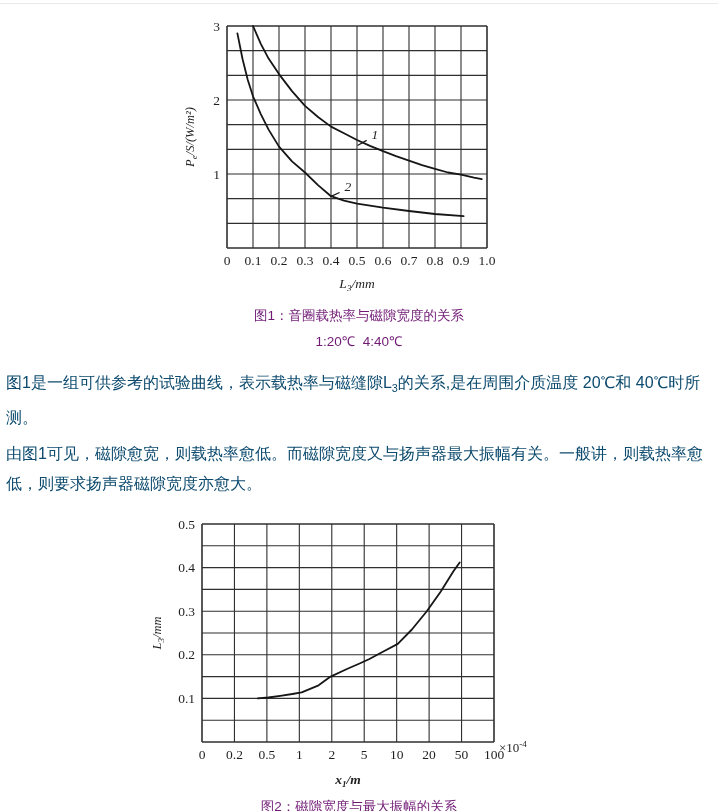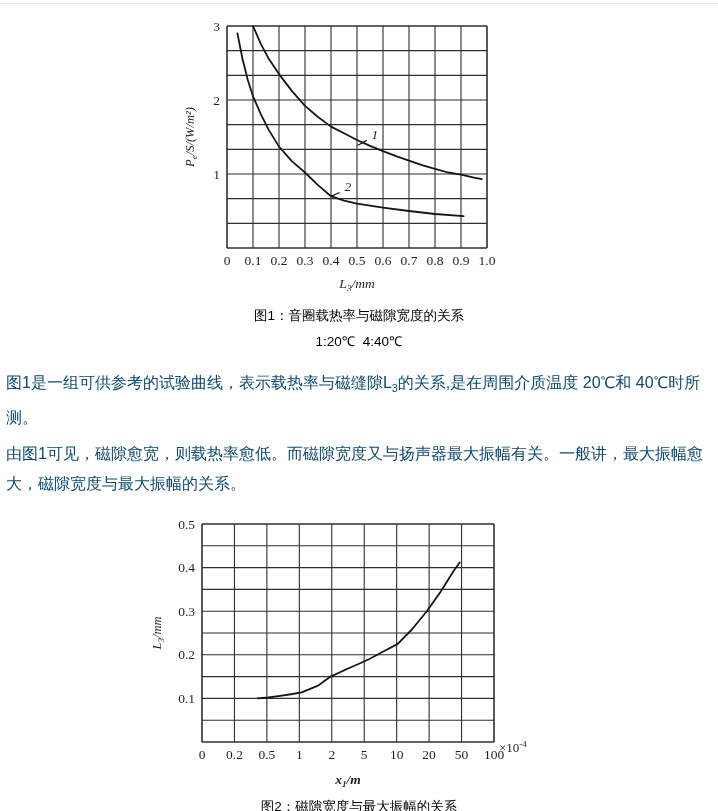--- a/index.html
+++ b/index.html
@@ -6,21 +6,21 @@
   body{
     width:718px;height:811px;background:#ffffff;
     font-family:"Liberation Sans",sans-serif;color:#3b3b3b;
     overflow:hidden;position:relative;
   }
   .toprule{height:1px;background:#e9e9e9;margin-top:3px;}
   #fig1{margin:9px 0 0 182px;}
   #fig2{margin:12px 0 0 147px;}
   svg{display:block;}
   svg text{font-family:"Liberation Serif",serif;fill:#1f1f1f;}
-  .caption{text-align:center;color:#000000;font-size:13.5px;line-height:17px;}
+  .caption{text-align:center;color:#701a75;font-size:13.5px;line-height:17px;}
   #cap1{margin-top:2px;}
   #legend1{margin-top:9px;white-space:pre;}
   p.bodytext{font-size:16px;line-height:30px;margin:18px 6px 0 6px;color:#0c4a6e;}
   #para2{margin-top:6px;}
   sub.s3{font-size:0.68em;}
   #cap2{margin-top:3px;}
 </style>
 </head>
 <body>
 
@@ -72,21 +72,21 @@
       <line x1="148.48000000000002" y1="183.57000000000002" x2="157.57999999999998" y2="179.5" stroke="#161616" stroke-width="1.3"></line>
       <text x="162.52" y="178.01999999999998" font-size="13.5" font-style="italic">2</text>
     </svg>
 </div>
 
 <div class="caption" id="cap1">图1：音圈载热率与磁隙宽度的关系</div>
 <div class="caption" id="legend1">1:20℃  4:40℃</div>
 
 <p class="bodytext" id="para1"><span>图1是一组可供参考的试验曲线，表示载热率与磁缝隙L</span><sub class="s3">3</sub><span>的关系,是在周围介质温度 20℃和 40℃时所测。</span></p>
 
-<p class="bodytext" id="para2">由图1可见，磁隙愈宽，则载热率愈低。而磁隙宽度又与扬声器最大振幅有关。一般讲，最大振幅愈大，磁隙宽度与最大振幅的关系。</p>
+<p class="bodytext" id="para2">由图1可见，磁隙愈宽，则载热率愈低。而磁隙宽度又与扬声器最大振幅有关。一般讲，则载热率愈低，则要求扬声器磁隙宽度亦愈大。</p>
 
 <div id="fig2">
   <svg id="chart2" width="392" height="284" viewBox="0 0 392 284">
       <line x1="55" y1="13" x2="55" y2="231" stroke="#2f2f2f" stroke-width="1.6"></line>
       <line x1="87.44444444444444" y1="13" x2="87.44444444444444" y2="231" stroke="#2f2f2f" stroke-width="1.1"></line>
       <line x1="119.88888888888889" y1="13" x2="119.88888888888889" y2="231" stroke="#2f2f2f" stroke-width="1.1"></line>
       <line x1="152.33333333333331" y1="13" x2="152.33333333333331" y2="231" stroke="#2f2f2f" stroke-width="1.1"></line>
       <line x1="184.77777777777777" y1="13" x2="184.77777777777777" y2="231" stroke="#2f2f2f" stroke-width="1.1"></line>
       <line x1="217.22222222222223" y1="13" x2="217.22222222222223" y2="231" stroke="#2f2f2f" stroke-width="1.1"></line>
       <line x1="249.66666666666666" y1="13" x2="249.66666666666666" y2="231" stroke="#2f2f2f" stroke-width="1.1"></line>

